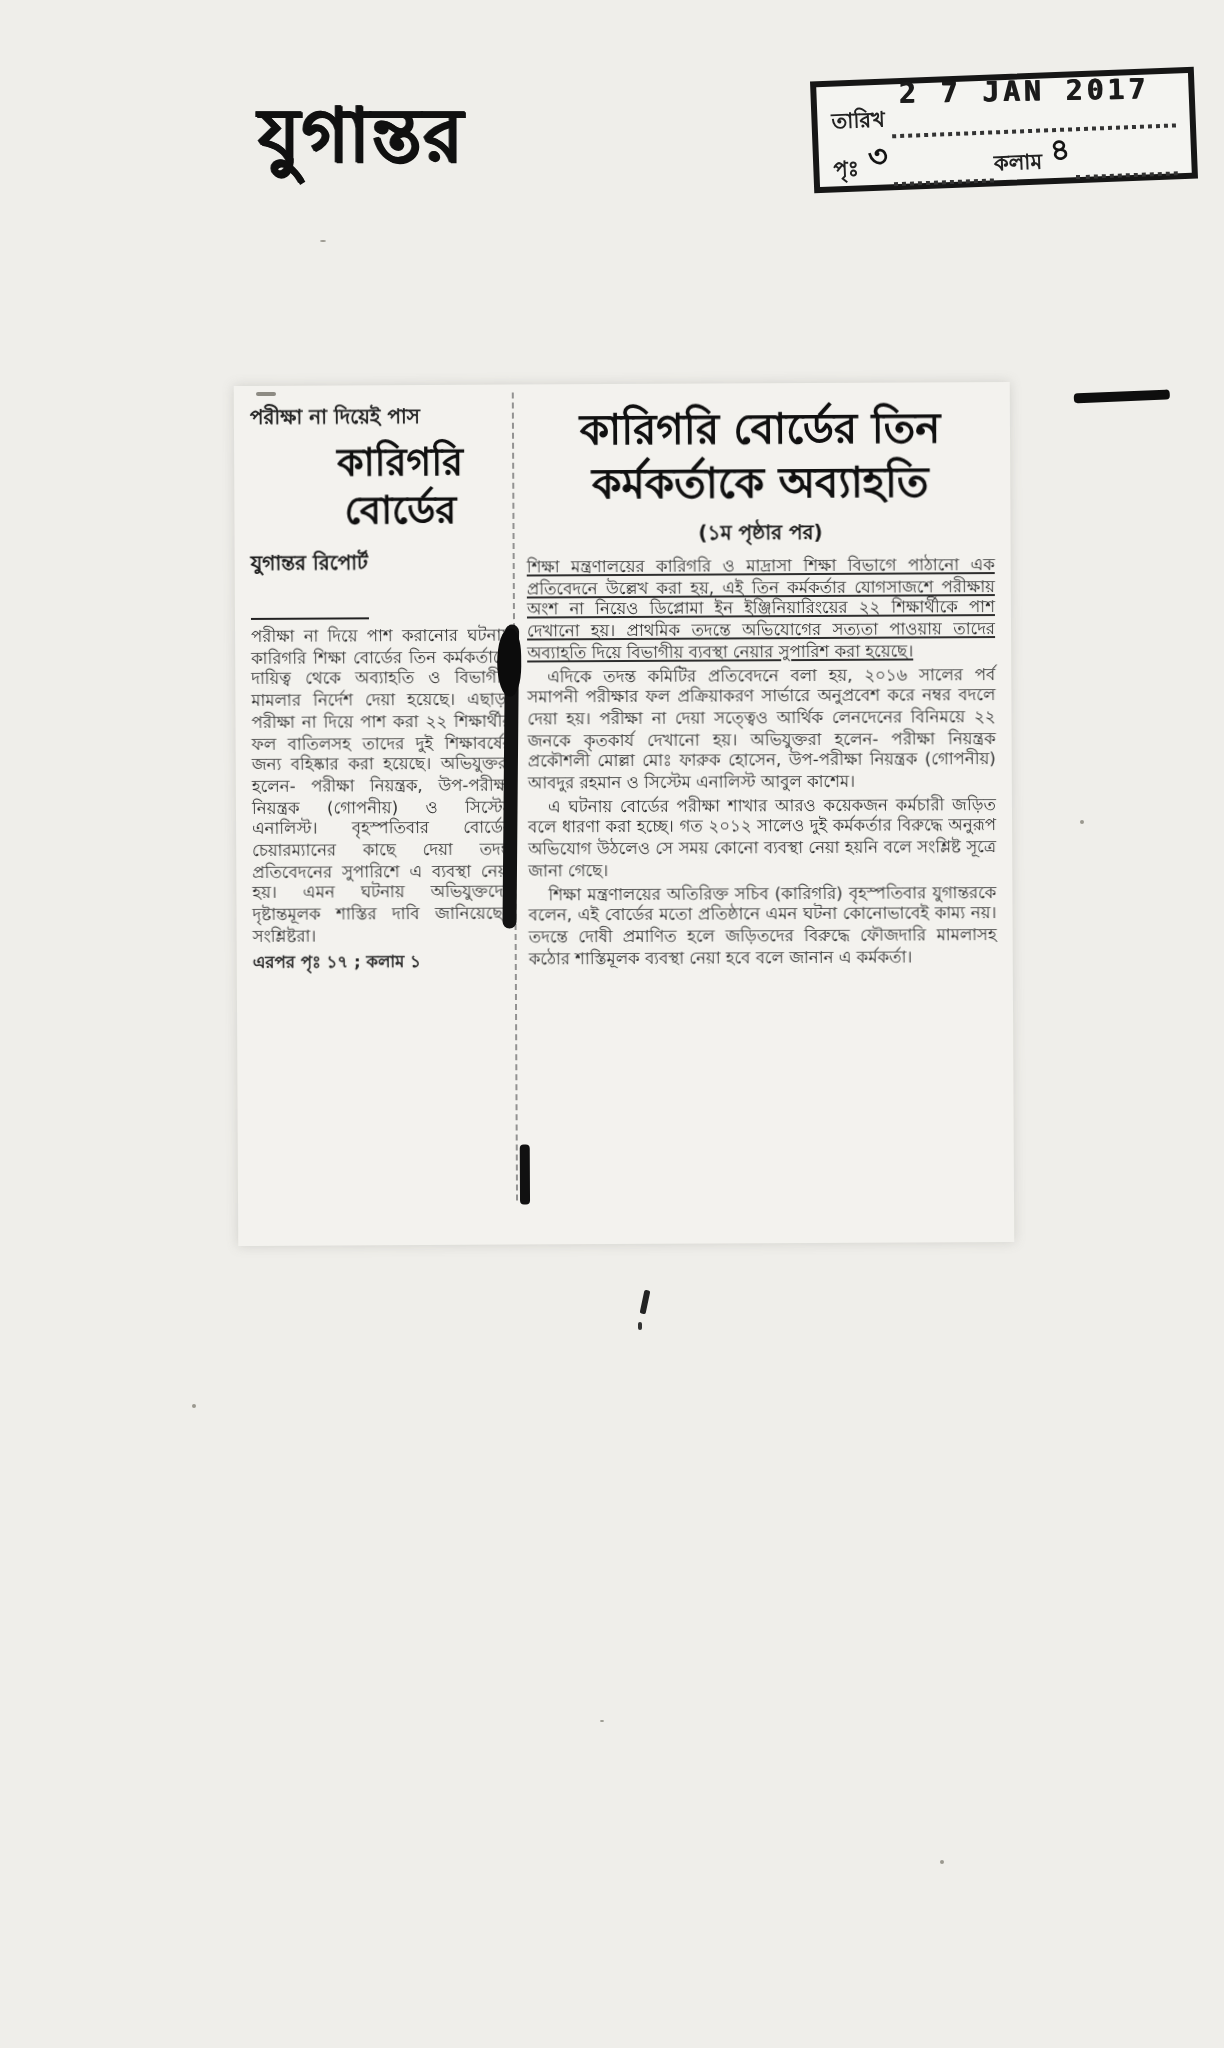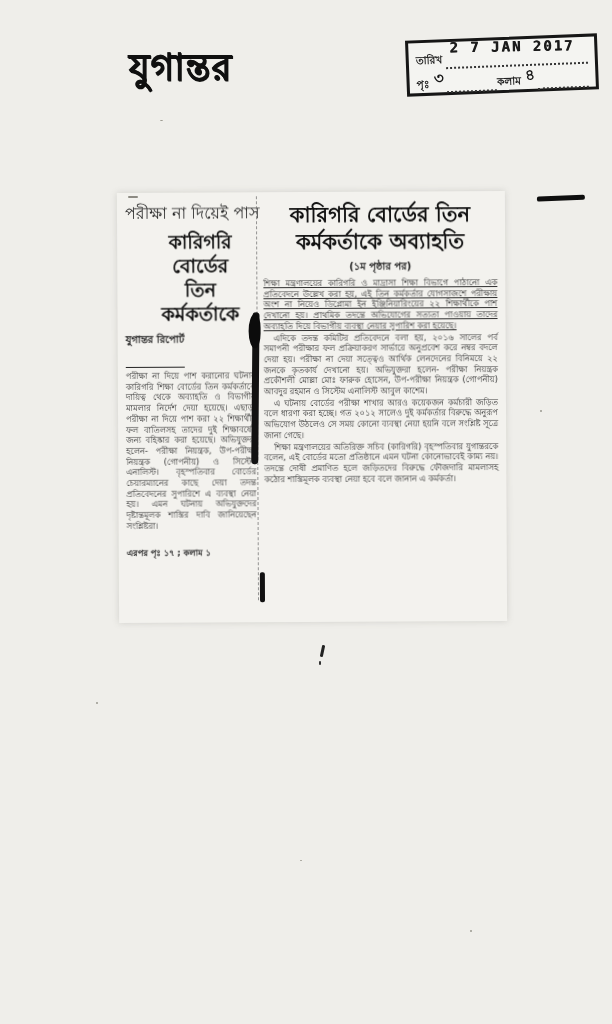--- a/index.html
+++ b/index.html
@@ -45,21 +45,21 @@
     background:#f3f2ee;transform:rotate(-0.3deg);
     box-shadow:0 0 6px rgba(120,120,110,0.25);
   }
   .col-left{
     position:absolute;left:8px;top:8px;width:130px;
   }
   .col-right{
     position:absolute;left:146px;top:8px;width:234px;
   }
   .kicker{
-    font-size:16px;font-weight:normal;text-align:left;color:#242424;
+    font-size:10px;font-weight:bold;text-align:left;color:#242424;
     filter:blur(0.25px);margin-bottom:2px;white-space:nowrap;
   }
   .headline-l{
     font-size:19px;font-weight:bold;line-height:24px;text-align:center;
     color:#101010;filter:blur(0.2px);margin-left:20px;
   }
   .headline-r{
     font-size:21px;font-weight:bold;line-height:27px;text-align:center;
     color:#101010;filter:blur(0.2px);margin-top:2px;
   }
@@ -72,21 +72,21 @@
     font-size:10px;font-weight:bold;text-align:center;margin:3px 0 2px 0;
     filter:blur(0.2px);
   }
   .bodytext{
     font-size:8.3px;line-height:10.7px;text-align:justify;color:#2e2e2e;
     filter:blur(0.32px);
   }
   .bodytext p{margin:0 0 1px 0;text-indent:10px;}
   .bodytext p.first{text-indent:0;text-decoration:underline;}
   .jumpline{
-    font-size:8.3px;font-weight:bold;color:#2a2a2a;filter:blur(0.3px);margin-top:15px;
+    font-size:8.3px;font-weight:bold;color:#2a2a2a;filter:blur(0.3px);margin-top:1px;
   }
   
   .divider-dashed{
     position:absolute;left:139px;top:4px;height:404px;width:0;
     border-left:1.5px dashed #6a6a6a;opacity:0.7;
   }
   .divider-smudge{
     position:absolute;left:134px;top:120px;width:7px;height:152px;
     background:#121212;border-radius:4px;transform:rotate(0.8deg);
   }
@@ -132,21 +132,20 @@
     <span class="leader"></span>
   </div>
 </div>
 
 <div class="clip">
 
   <div class="col-left">
     <div class="kicker">পরীক্ষা না দিয়েই পাস</div>
     <div class="headline-l">
       <div>কারিগরি বোর্ডের</div>
-      <div>তিন কর্মকর্তাকে</div>
     </div>
     <div>
       <span class="byline">যুগান্তর রিপোর্ট</span>
     </div>
     <div class="bodytext">পরীক্ষা না দিয়ে পাশ করানোর ঘটনায় কারিগরি শিক্ষা বোর্ডের তিন কর্মকর্তাকে দায়িত্ব থেকে অব্যাহতি ও বিভাগীয় মামলার নির্দেশ দেয়া হয়েছে। এছাড়া পরীক্ষা না দিয়ে পাশ করা ২২ শিক্ষার্থীর ফল বাতিলসহ তাদের দুই শিক্ষাবর্ষের জন্য বহিষ্কার করা হয়েছে। অভিযুক্তরা হলেন- পরীক্ষা নিয়ন্ত্রক, উপ-পরীক্ষা নিয়ন্ত্রক (গোপনীয়) ও সিস্টেম এনালিস্ট। বৃহস্পতিবার বোর্ডের চেয়ারম্যানের কাছে দেয়া তদন্ত প্রতিবেদনের সুপারিশে এ ব্যবস্থা নেয়া হয়। এমন ঘটনায় অভিযুক্তদের দৃষ্টান্তমূলক শাস্তির দাবি জানিয়েছেন সংশ্লিষ্টরা।</div>
     <div class="jumpline">এরপর পৃঃ ১৭ ; কলাম ১</div>
   </div>
 
   <div class="divider-dashed"></div>
   <div class="divider-smudge"></div>

